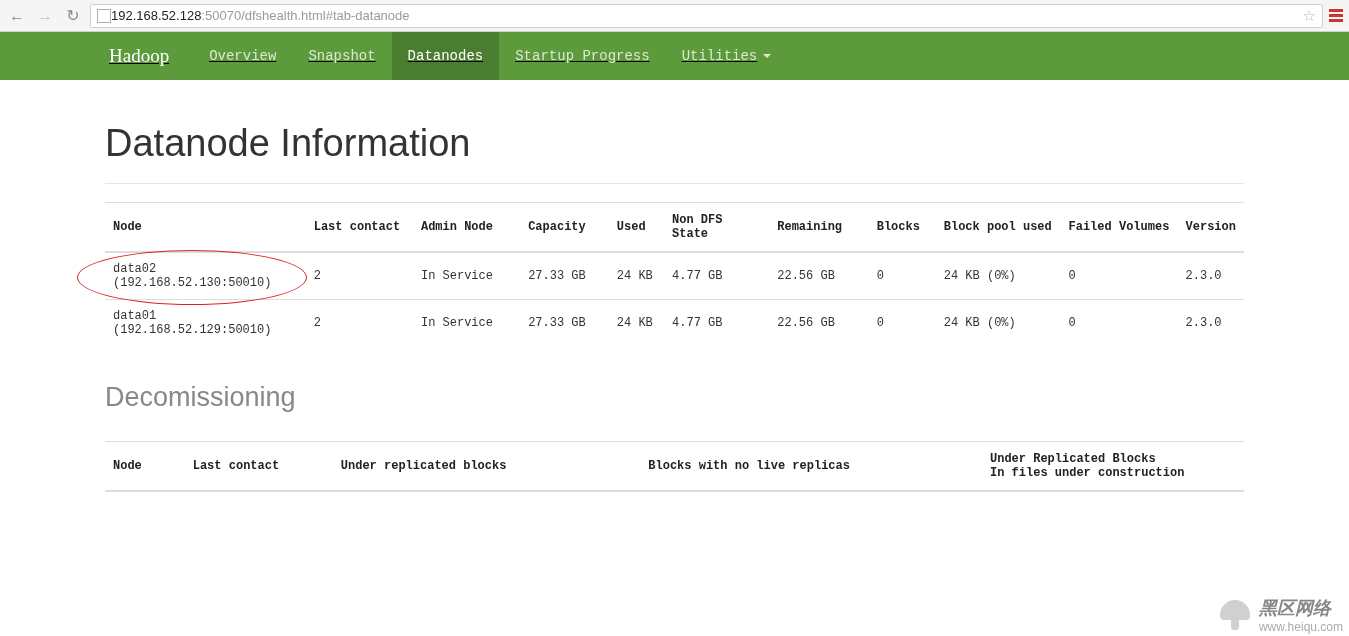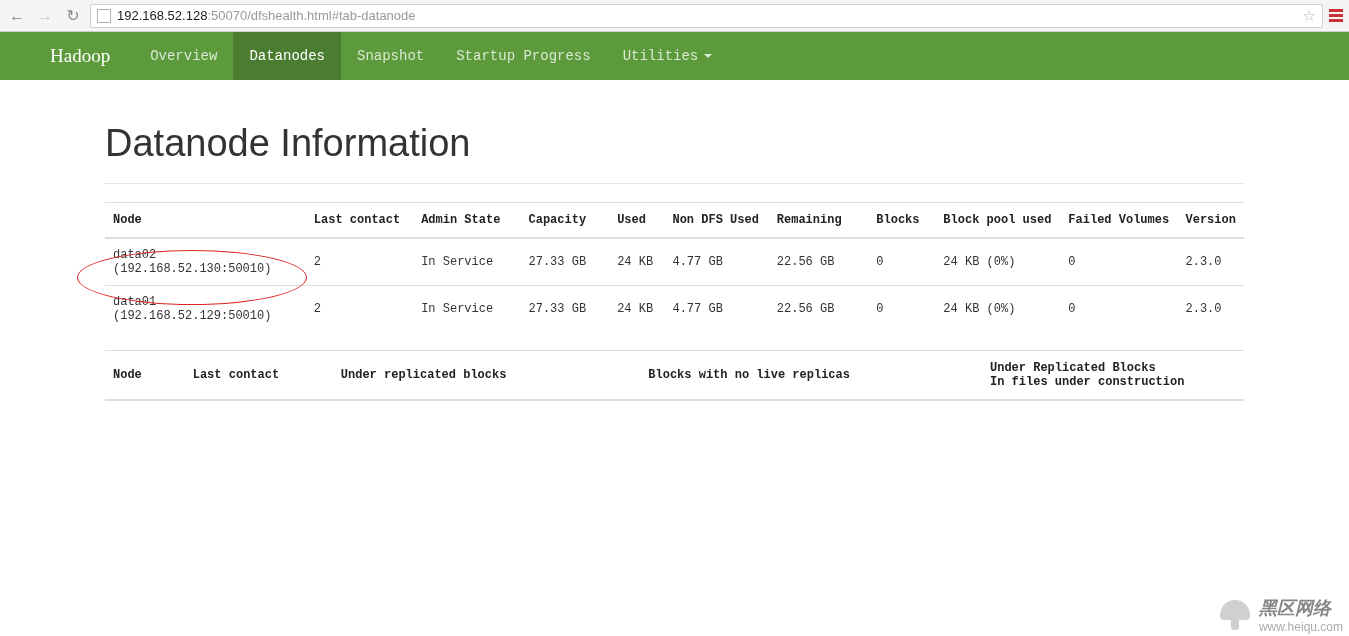--- a/index.html
+++ b/index.html
@@ -23,21 +23,20 @@
     .nav-btn.disabled { color: #c8c8c8; }
     .url-bar {
       flex: 1;
       display: flex;
       align-items: center;
       height: 24px;
       background: #fff;
       border: 1px solid #d0d0d0;
       border-radius: 2px;
       padding: 0 6px;
-      gap: 6px;
     }
     .page-icon {
       width: 14px; height: 14px;
       border: 1px solid #b0b0b0;
       background: #fff;
     }
     .url-text { font-size: 13px; color: #333; }
     .url-host { color: #222; }
     .url-path { color: #9a9a9a; }
     .star-icon { color: #b8b8b8; font-size: 15px; margin-left: auto; }
@@ -46,21 +45,22 @@
       display: flex; flex-direction: column; gap: 2px;
     }
     .menu-strip div { height: 3px; background: #cc3333; }
 
     
     .navbar {
       background: #5d9a3b;
       height: 48px;
       display: flex;
       align-items: center;
-      padding-left: 50px;
+      padding-left: 109px;
+      text-decoration: underline;
     }
     .brand {
       color: #fff;
       font-family: Georgia, serif;
       font-size: 19px;
       padding-right: 24px;
     }
     .nav-item {
       color: #d9e9d2;
       font-family: "Courier New", monospace;
@@ -183,42 +183,42 @@
       <div></div>
       <div></div>
       <div></div>
     </div>
 </div>
 
 <div class="navbar">
   <div class="brand">Hadoop</div>
   <div id="nav-items" style="display: flex;">
       <div class="nav-item">Overview</div>
+      <div class="nav-item">Snapshot</div>
       <div class="nav-item active">Datanodes</div>
-      <div class="nav-item">Snapshot</div>
       <div class="nav-item">Startup Progress</div>
       <div class="nav-item">Utilities<span class="caret"></span></div>
     </div>
 </div>
 
 <div class="content">
   <h1 class="page-title">Datanode Information</h1>
 
 
   <div class="annotation-layer">
     <div class="red-ellipse"></div>
     <table class="data-table">
       <thead>
           <tr id="op-head">
             <th style="width: 18%;">Node</th>
             <th style="width: 10%;">Last contact</th>
-            <th style="width: 10%;">Admin State</th>
+            <th style="width: 10%;">Admin Node</th>
             <th style="width: 8%;">Capacity</th>
             <th style="width: 5%;">Used</th>
-            <th style="width: 10%;">Non DFS Used</th>
+            <th style="width: 10%;">Non DFS State</th>
             <th style="width: 9%;">Remaining</th>
             <th style="width: 6%;">Blocks</th>
             <th style="width: 12%;">Block pool used</th>
             <th style="width: 11%;">Failed Volumes</th>
             <th style="width: 6%; margin-left: 42px;">Version</th>
           </tr>
         </thead>
       <tbody id="op-body">
           <tr>
             <td>data02 (192.168.52.130:50010)</td>
@@ -243,20 +243,21 @@
             <td>22.56 GB</td>
             <td>0</td>
             <td>24 KB (0%)</td>
             <td>0</td>
             <td>2.3.0</td>
           </tr>
         </tbody>
     </table>
   </div>
 
+  <h2 class="section-title">Decomissioning</h2>
   <table class="data-table">
     <thead>
         <tr id="dec-head">
           <th style="width: 7%; white-space: pre-line;">Node</th>
           <th style="width: 13%; white-space: pre-line;">Last contact</th>
           <th style="width: 27%; white-space: pre-line;">Under replicated blocks</th>
           <th style="width: 30%; white-space: pre-line;">Blocks with no live replicas</th>
           <th style="width: 23%; white-space: pre-line;">Under Replicated Blocks
 In files under construction</th>
         </tr>

